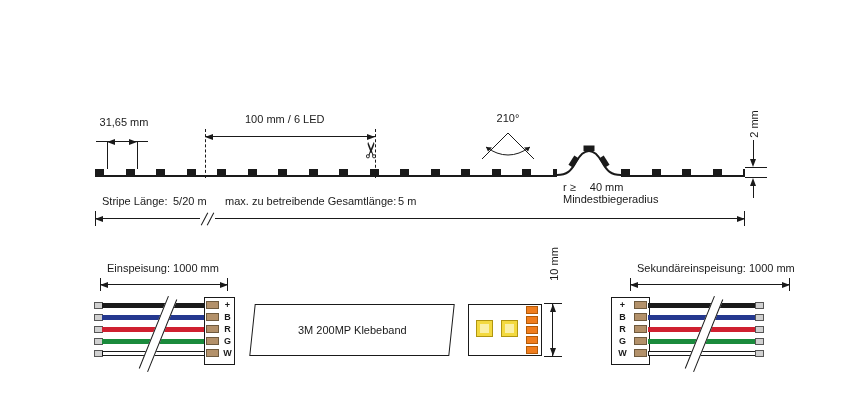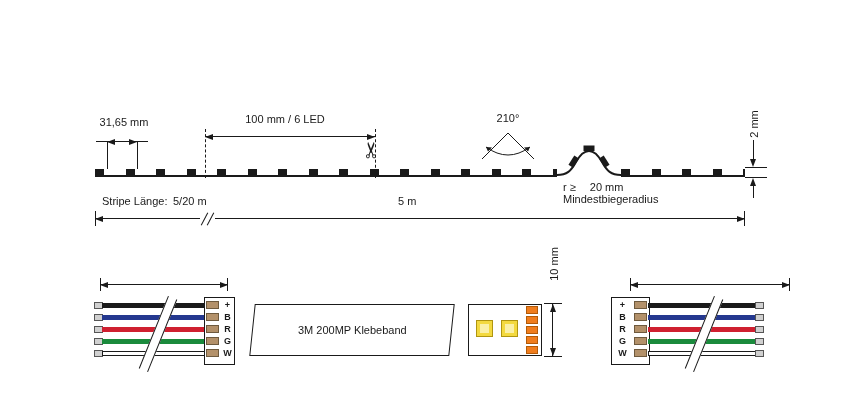--- a/index.html
+++ b/index.html
@@ -62,21 +62,21 @@
   </svg>
 
   <div class="ledstrip" style="left:621px;top:169px;width:124px;"></div>
 
   <div class="txt" style="left:94px;top:116px;width:60px;text-align:center">31,65 mm</div>
   <div class="tick-h" style="left:96px;top:141px;width:52px"></div>
   <div class="dim-h" style="left:107px;top:141px;width:30px"></div>
   <div class="tick-v" style="left:107px;top:141px;height:28px"></div>
   <div class="tick-v" style="left:137px;top:141px;height:28px"></div>
 
-  <div class="txt" style="left:225px;top:113px;width:120px;text-align:center">100 mm / 6 LED</div>
+  <div class="txt" style="left:245px;top:113px;width:120px;">100 mm / 6 LED</div>
   <div class="dim-h" style="left:205px;top:136px;width:170px"></div>
   <div class="dash-v" style="left:205px;top:129px;height:49px"></div>
   <div class="dash-v" style="left:375px;top:129px;height:49px"></div>
   <div class="scissors" style="left:363px;top:139px">✂</div>
 
   <div class="txt" style="left:483px;top:112px;width:50px;text-align:center">210°</div>
   <svg style="position:absolute;left:478px;top:131px" width="60" height="32">
     <path d="M30,2 L4,28" stroke="#1a1a1a" stroke-width="1"></path>
     <path d="M30,2 L56,28" stroke="#1a1a1a" stroke-width="1"></path>
     <path d="M8,16 Q30,32 52,16" stroke="#1a1a1a" stroke-width="1" fill="none"></path>
@@ -85,34 +85,36 @@
   </svg>
 
   <div class="txt rot" style="left:737px;top:118px;width:34px;height:12px">2 mm</div>
   <div class="tick-v" style="left:753px;top:140px;height:20px"></div>
   <div class="arr down" style="left:750px;top:159px"></div>
   <div class="tick-h" style="left:745px;top:167px;width:22px"></div>
   <div class="tick-h" style="left:745px;top:177px;width:22px"></div>
   <div class="arr up" style="left:750px;top:178px"></div>
   <div class="tick-v" style="left:753px;top:186px;height:12px"></div>
 
-  <div class="txt" style="left:563px;top:181px"><span>r ≥</span><span style="display:inline-block;width:14px"></span><span>20 mm</span></div>
+  <div class="txt" style="left:563px;top:181px"><span>r ≥</span><span style="display:inline-block;width:14px"></span><span>40 mm</span></div>
   <div class="txt" style="left:563px;top:193px">Mindestbiegeradius</div>
 
   <div class="txt" style="left:102px;top:195px">Stripe Länge:</div>
   <div class="txt" style="left:173px;top:195px">5/20 m</div>
+  <div class="txt" style="left:225px;top:195px">max. zu betreibende Gesamtlänge:</div>
   <div class="txt" style="left:398px;top:195px">5 m</div>
 
   <div class="tick-v" style="left:95px;top:211px;height:15px"></div>
   <div class="tick-v" style="left:744px;top:211px;height:15px"></div>
   <div class="dim-h" style="left:95px;top:218px;width:650px"></div>
   <div style="position:absolute;left:200px;top:215px;width:15px;height:6px;background:#fff"></div>
   <div class="slash" style="left:204px;top:212px"></div>
   <div class="slash" style="left:210px;top:212px"></div>
 
+  <div class="txt" style="left:107px;top:262px">Einspeisung: 1000 mm</div>
   <div class="tick-v" style="left:100px;top:278px;height:13px"></div>
   <div class="tick-v" style="left:227px;top:278px;height:13px"></div>
   <div class="dim-h" style="left:100px;top:284px;width:128px"></div>
 
   <div class="ferrule" style="left:94px;top:302px"></div>
   <div class="ferrule" style="left:94px;top:314px"></div>
   <div class="ferrule" style="left:94px;top:326px"></div>
   <div class="ferrule" style="left:94px;top:338px"></div>
   <div class="ferrule" style="left:94px;top:350px"></div>
 
@@ -149,20 +151,21 @@
     <div class="opad" style="left:57px;top:21px"></div>
     <div class="opad" style="left:57px;top:31px"></div>
     <div class="opad" style="left:57px;top:41px"></div>
   </div>
 
   <div class="txt rot" style="left:534px;top:258px;width:40px;height:12px">10 mm</div>
   <div class="tick-h" style="left:544px;top:303px;width:18px"></div>
   <div class="tick-h" style="left:544px;top:356px;width:18px"></div>
   <div class="dim-v" style="left:552px;top:304px;height:52px"></div>
 
+  <div class="txt" style="left:637px;top:262px">Sekundäreinspeisung: 1000 mm</div>
   <div class="tick-v" style="left:630px;top:278px;height:13px"></div>
   <div class="tick-v" style="left:789px;top:278px;height:13px"></div>
   <div class="dim-h" style="left:630px;top:284px;width:160px"></div>
 
   <div class="block" style="left:611px;top:297px;width:39px;height:68px">
     <div class="wlabel" style="left:5px;top:2px">+</div>
     <div class="wlabel" style="left:5px;top:14px">B</div>
     <div class="wlabel" style="left:5px;top:26px">R</div>
     <div class="wlabel" style="left:5px;top:38px">G</div>
     <div class="wlabel" style="left:5px;top:50px">W</div>

